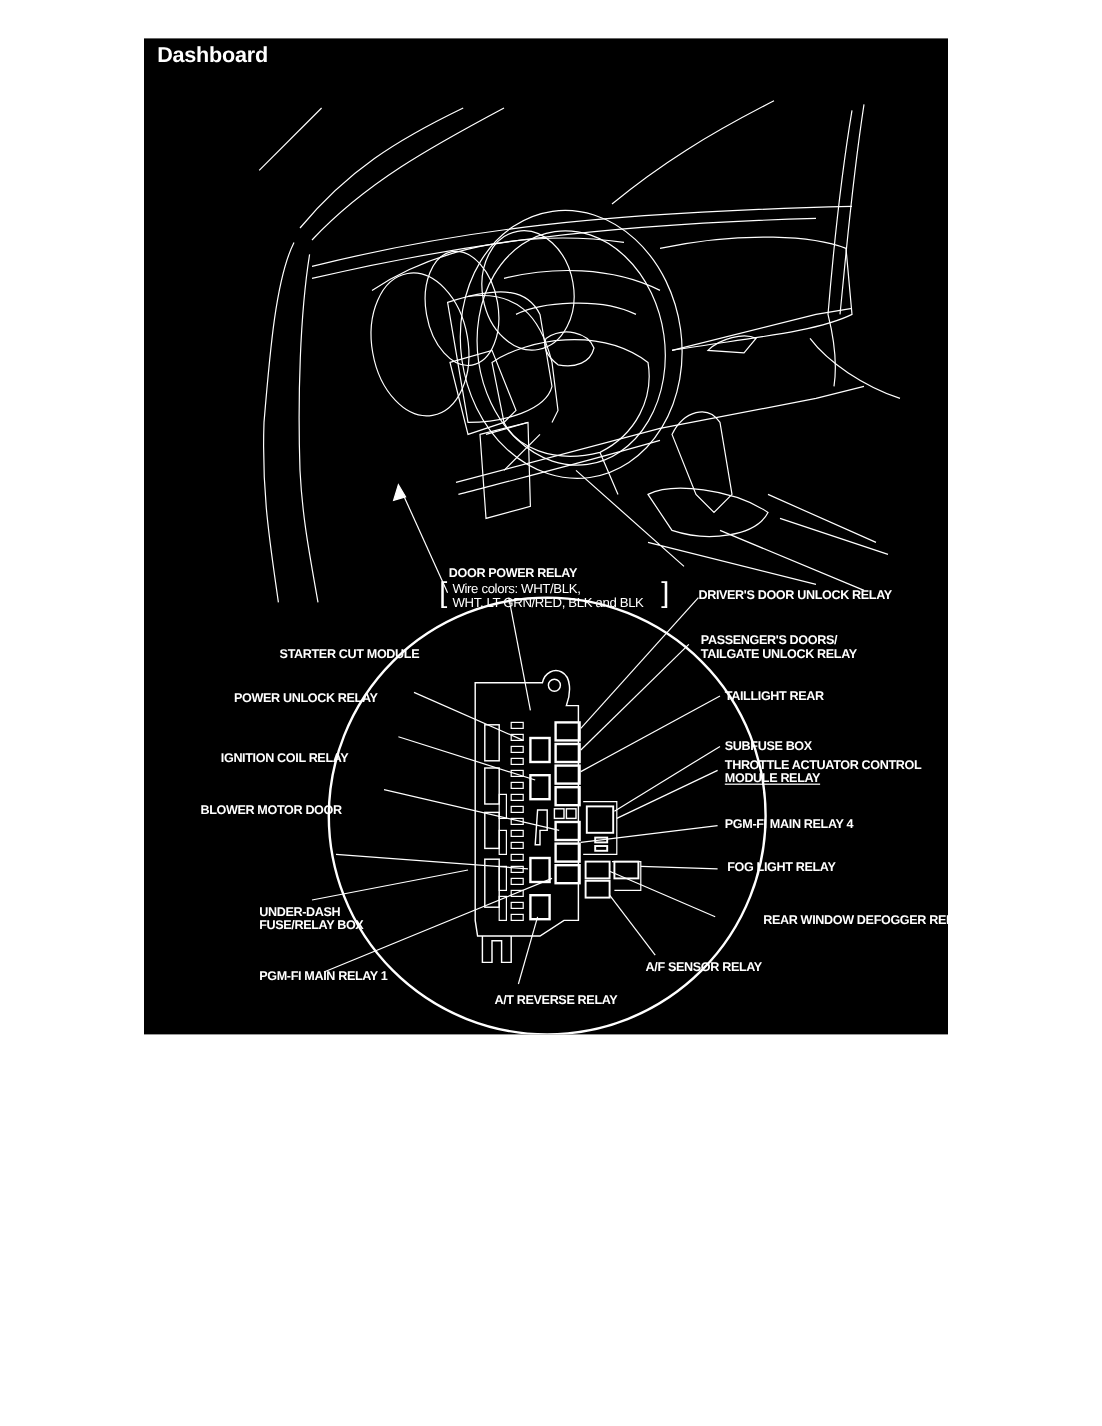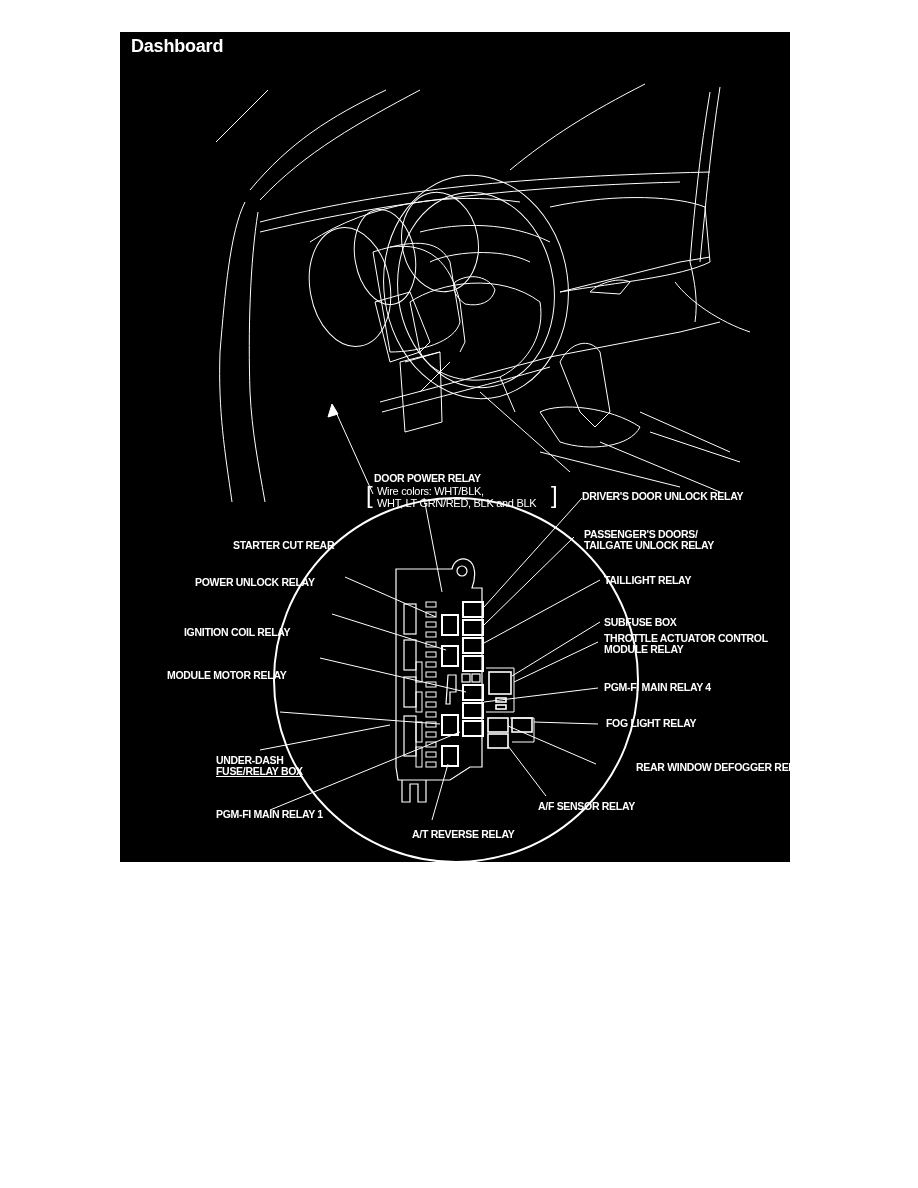--- a/index.html
+++ b/index.html
@@ -157,33 +157,33 @@
   <div class="lbl" style="left:254px;top:441px;">DOOR POWER RELAY</div>
   <div class="bracket" style="left:246px;top:451px;">[</div>
   <div class="lbl reg" style="left:257px;top:454px;">Wire colors: WHT/BLK,</div>
   <div class="lbl reg" style="left:257px;top:466px;">WHT, LT GRN/RED, BLK and BLK</div>
   <div class="bracket" style="left:431px;top:451px;">]</div>
 
   <div class="lbl" style="left:462px;top:459px;">DRIVER'S DOOR UNLOCK RELAY</div>
   <div class="lbl" style="left:464px;top:497px;">PASSENGER'S DOORS/</div>
   <div class="lbl" style="left:464px;top:508px;">TAILGATE UNLOCK RELAY</div>
 
-  <div class="lbl" style="left:113px;top:508px;">STARTER CUT REAR</div>
+  <div class="lbl" style="left:113px;top:508px;">STARTER CUT MODULE</div>
   <div class="lbl" style="left:75px;top:545px;">POWER UNLOCK RELAY</div>
-  <div class="lbl" style="left:484px;top:543px;">TAILLIGHT RELAY</div>
+  <div class="lbl" style="left:484px;top:543px;">TAILLIGHT REAR</div>
 
   <div class="lbl" style="left:64px;top:595px;">IGNITION COIL RELAY</div>
   <div class="lbl" style="left:484px;top:585px;text-align:right;">SUBFUSE BOX</div>
   <div class="lbl" style="left:484px;top:601px;">THROTTLE ACTUATOR CONTROL</div>
-  <div class="lbl" style="left:484px;top:612px;">MODULE RELAY</div>
+  <div class="lbl" style="left:484px;top:612px;text-decoration:underline;">MODULE RELAY</div>
 
-  <div class="lbl" style="left:47px;top:638px;">MODULE MOTOR RELAY</div>
+  <div class="lbl" style="left:47px;top:638px;">BLOWER MOTOR DOOR</div>
   <div class="lbl" style="left:484px;top:650px;">PGM-FI MAIN RELAY 4</div>
   <div class="lbl" style="left:486px;top:686px;">FOG LIGHT RELAY</div>
 
   <div class="lbl" style="left:96px;top:723px;">UNDER-DASH</div>
-  <div class="lbl" style="left:96px;top:734px;text-decoration:underline;">FUSE/RELAY BOX</div>
+  <div class="lbl" style="left:96px;top:734px;">FUSE/RELAY BOX</div>
   <div class="lbl" style="left:480px;top:730px;padding-left:36px;">REAR WINDOW DEFOGGER RELAY</div>
 
   <div class="lbl" style="left:418px;top:769px;">A/F SENSOR RELAY</div>
   <div class="lbl" style="left:96px;top:777px;">PGM-FI MAIN RELAY 1</div>
   <div class="lbl" style="left:292px;top:797px;">A/T REVERSE RELAY</div>
 </div>
 
 </body></html>

